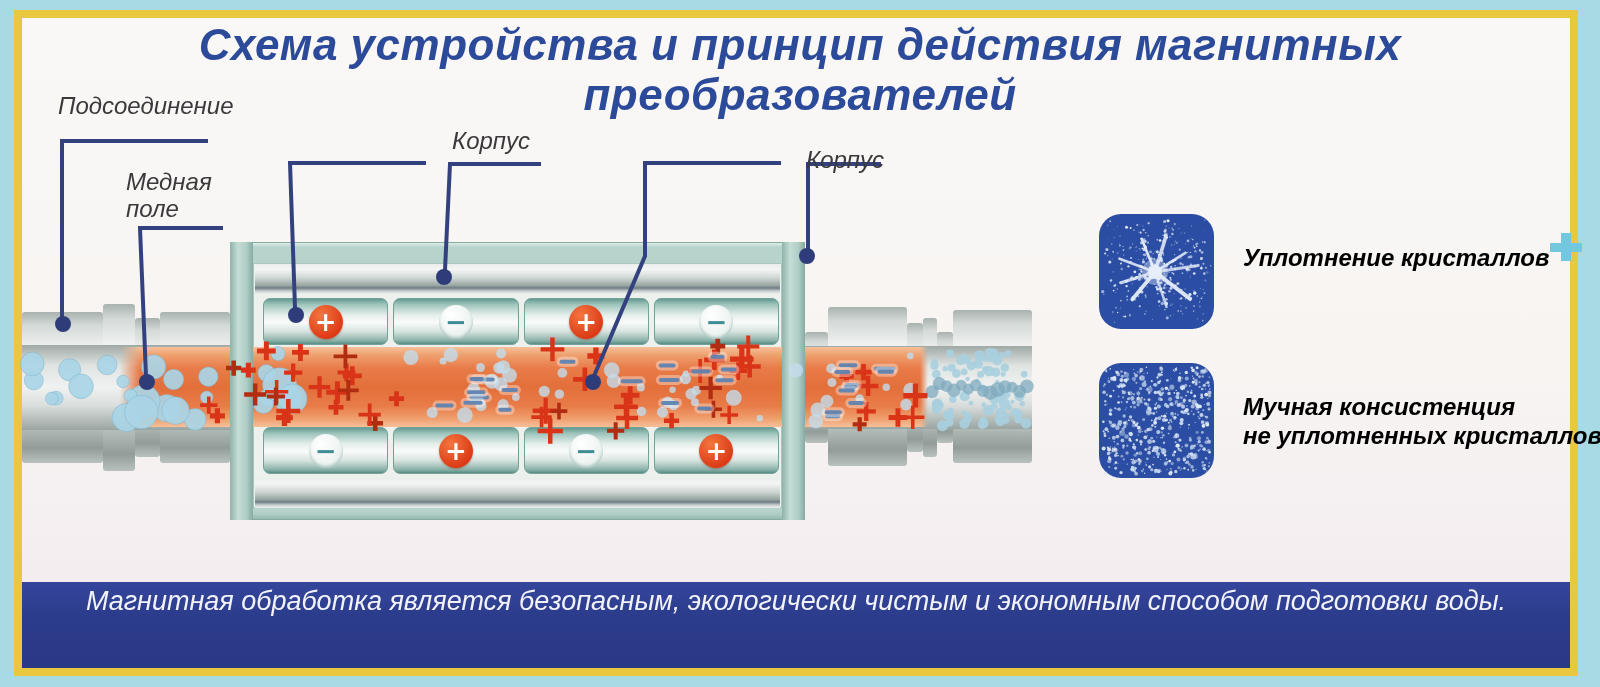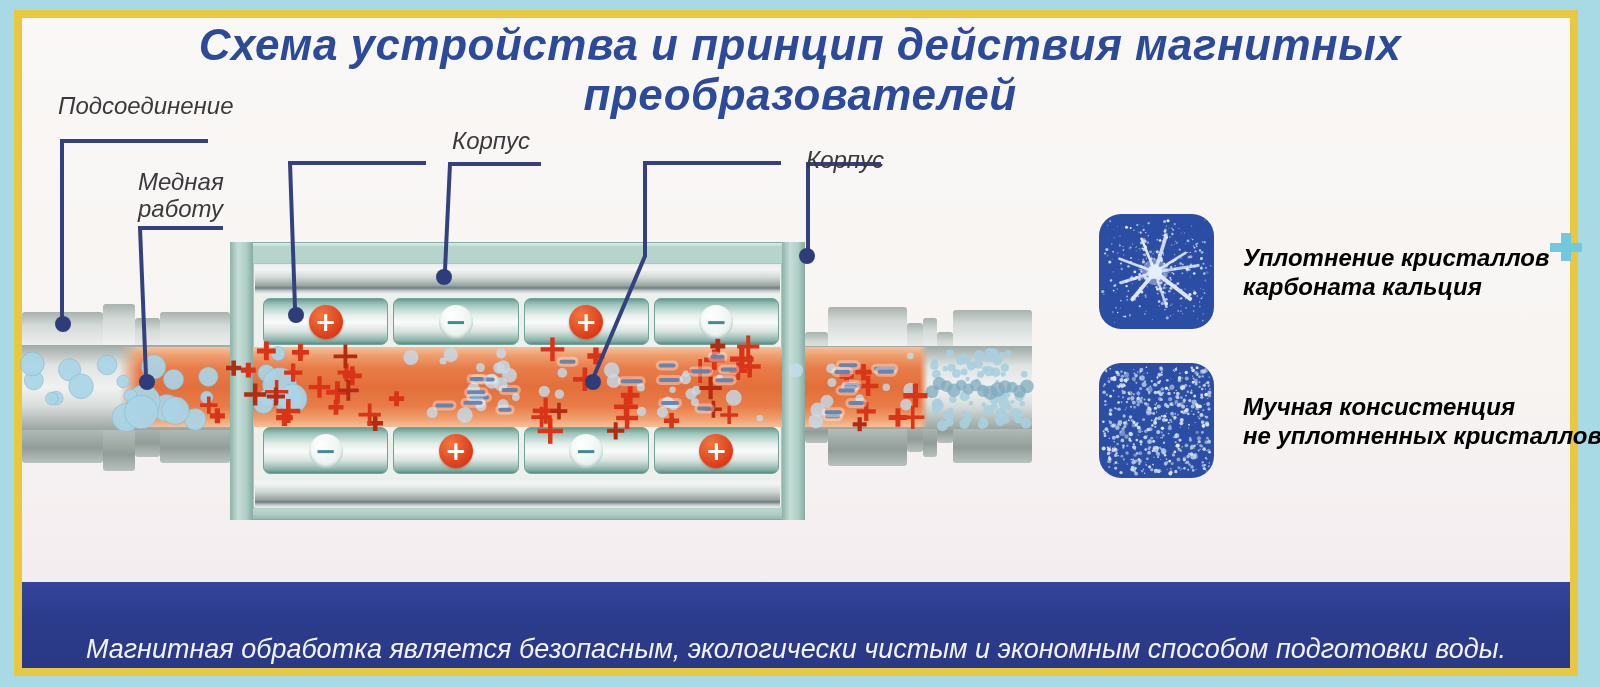--- a/index.html
+++ b/index.html
@@ -51,21 +51,21 @@
   
   .dlabel{font-style:italic;font-size:24px;line-height:27px;color:#3a3a3c;white-space:nowrap;}
 
   
   .legend-square{width:117px;height:117px;}
   .legend-label{font-size:24px;line-height:29px;font-weight:bold;font-style:italic;color:#000000;white-space:nowrap;}
 
   
   .footer-bar{left:22px;top:582px;width:1548px;height:86px;
           background:linear-gradient(180deg,#35459c 0%,#2c3c8c 40%,#293986 100%);
-          display:flex;flex-direction:column;justify-content:flex-end;gap:2px;}
+          display:flex;flex-direction:column;justify-content:space-between;gap:2px;}
   .footer-line{text-align:center;font-style:italic;font-size:27px;color:#f2f3f8;line-height:38px;}
 
   
   .artifact{left:1550px;top:233px;width:32px;height:28px;z-index:40;}
   .artifact:before{content:"";position:absolute;left:0;top:10px;width:32px;height:9px;background:#72c8de;}
   .artifact:after{content:"";position:absolute;left:11px;top:0;width:10px;height:28px;background:#72c8de;}
 </style>
 </head>
 <body>
 
@@ -425,23 +425,23 @@
       <circle cx="296" cy="315" r="8"></circle>
       <circle cx="444" cy="277" r="8"></circle>
       <circle cx="593" cy="382" r="8"></circle>
       <circle cx="807" cy="256" r="8"></circle>
     </g>
   </svg>
 
   <div class="abs dlabel" style="left:58px;top:92px;">
     <div>Подсоединение</div>
   </div>
-  <div class="abs dlabel" style="left:138px;top:168px;">
+  <div class="abs dlabel" style="left:126px;top:168px;">
     <div>Медная</div>
-    <div>работу</div>
+    <div>поле</div>
   </div>
   <div class="abs dlabel" style="left:452px;top:127px;">
     <div>Корпус</div>
   </div>
   <div class="abs dlabel" style="left:806px;top:146px;">
     <div>Корпус</div>
   </div>
 
   <div class="abs legend-square" style="left:1098px;top:213px;"><svg viewBox="0 0 117 117" width="117" height="117">
         <rect x="1" y="1" width="115" height="115" rx="22" fill="#2b4da3"></rect>
@@ -802,21 +802,20 @@
         <circle cx="96.03487164247781" cy="93.03593071200885" r="1.0744861960411072" fill="#e6eefa" fill-opacity="0.465856883500237"></circle>
         <circle cx="105.49608592828736" cy="50.65143105504103" r="1.021393210440874" fill="#e6eefa" fill-opacity="0.680212955805473"></circle>
         <circle cx="31.127893863245845" cy="86.89427685504779" r="0.41852749660611155" fill="#e6eefa" fill-opacity="0.5852460343623533"></circle>
         <circle cx="102.50310240010731" cy="46.324990020599216" r="0.6744042692705989" fill="#e6eefa" fill-opacity="0.45724821579642594"></circle>
         <circle cx="18.049689983017743" cy="94.70709949173033" r="0.8566926926374435" fill="#e6eefa" fill-opacity="0.5811209056526423"></circle>
         <circle cx="57" cy="59" r="7" fill="#e6eefa" fill-opacity="0.95"></circle>
         <circle cx="57" cy="59" r="13" fill="#e6eefa" fill-opacity="0.4"></circle>
       </svg></div>
   <div class="abs legend-label" style="left:1243px;top:243px;">
     <div>Уплотнение кристаллов</div>
-    <div>карбоната кальция</div>
   </div>
   <div class="abs legend-square" style="left:1098px;top:362px;"><svg viewBox="0 0 117 117" width="117" height="117">
         <rect x="1" y="1" width="115" height="115" rx="22" fill="#2b4da3"></rect>
         <circle cx="40.20881993789226" cy="72.99937280756421" r="0.6765465170145035" fill="#dfe9f6" fill-opacity="0.5532926784362644"></circle>
         <circle cx="11.30570564698428" cy="58.931636279216036" r="0.8988015968352556" fill="#aecbe8" fill-opacity="0.6612802064046264"></circle>
         <circle cx="53.758018609602004" cy="19.202499308623374" r="1.09659942984581" fill="#dfe9f6" fill-opacity="0.8361007202183828"></circle>
         <circle cx="12.58466119877994" cy="34.15569530706853" r="1.4809940464794638" fill="#dfe9f6" fill-opacity="0.9043741934001446"></circle>
         <circle cx="10.610777507768944" cy="91.19341194955632" r="1.6837583541870118" fill="#dfe9f6" fill-opacity="0.8316594613716006"></circle>
         <circle cx="102.12476792535745" cy="87.24626940744929" r="0.7216831810772419" fill="#aecbe8" fill-opacity="0.9202648205682635"></circle>
         <circle cx="72.86058983602561" cy="16.705322415567935" r="0.5412883702665567" fill="#aecbe8" fill-opacity="0.6545112339081243"></circle>

